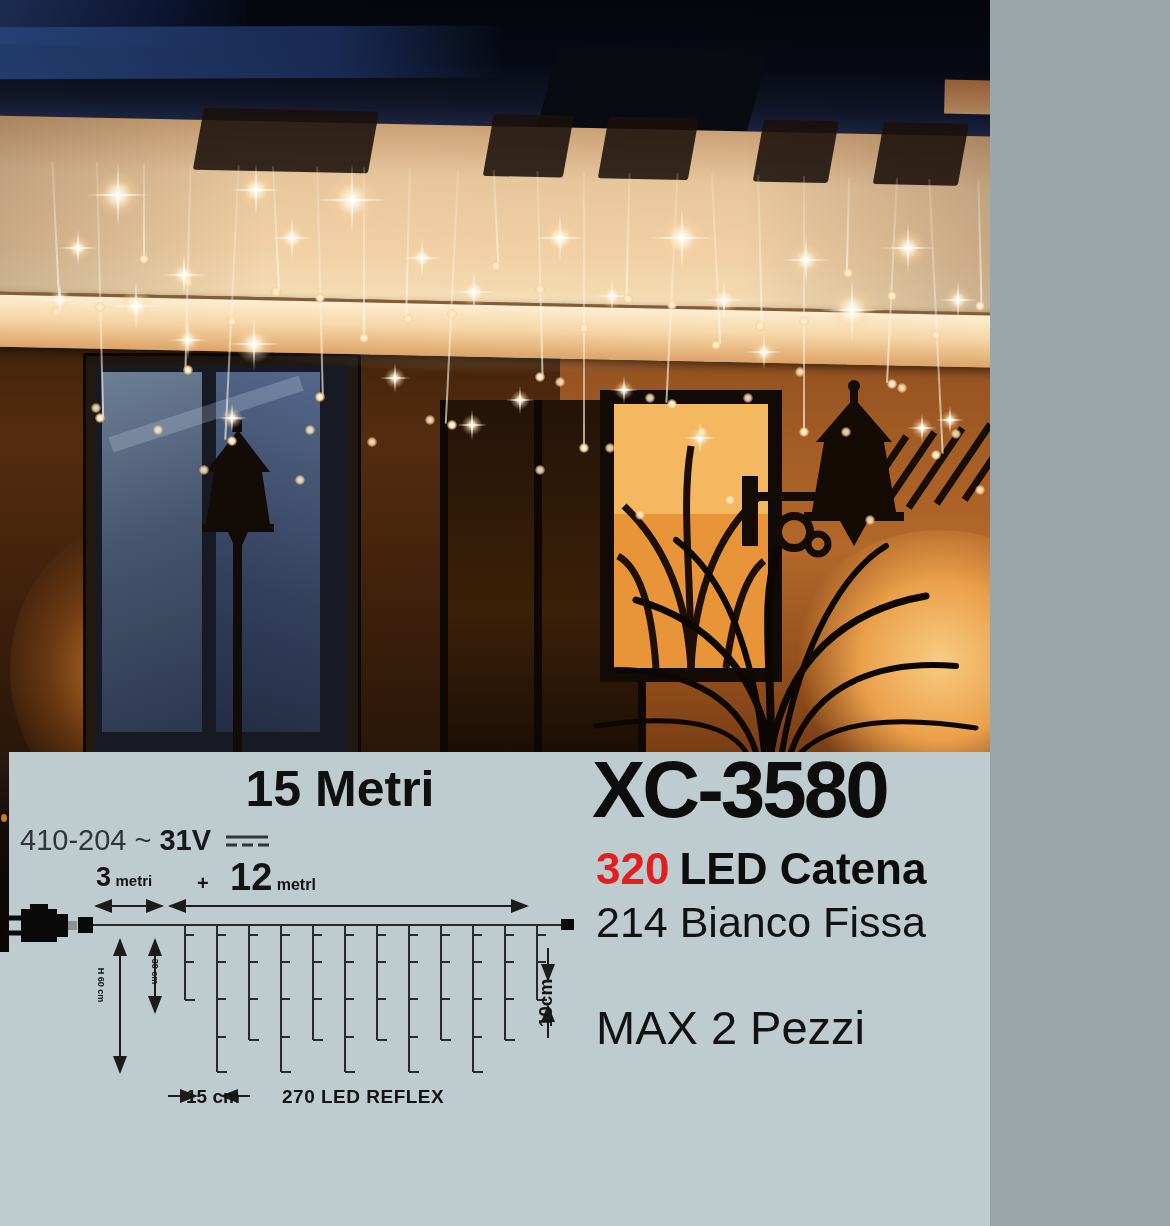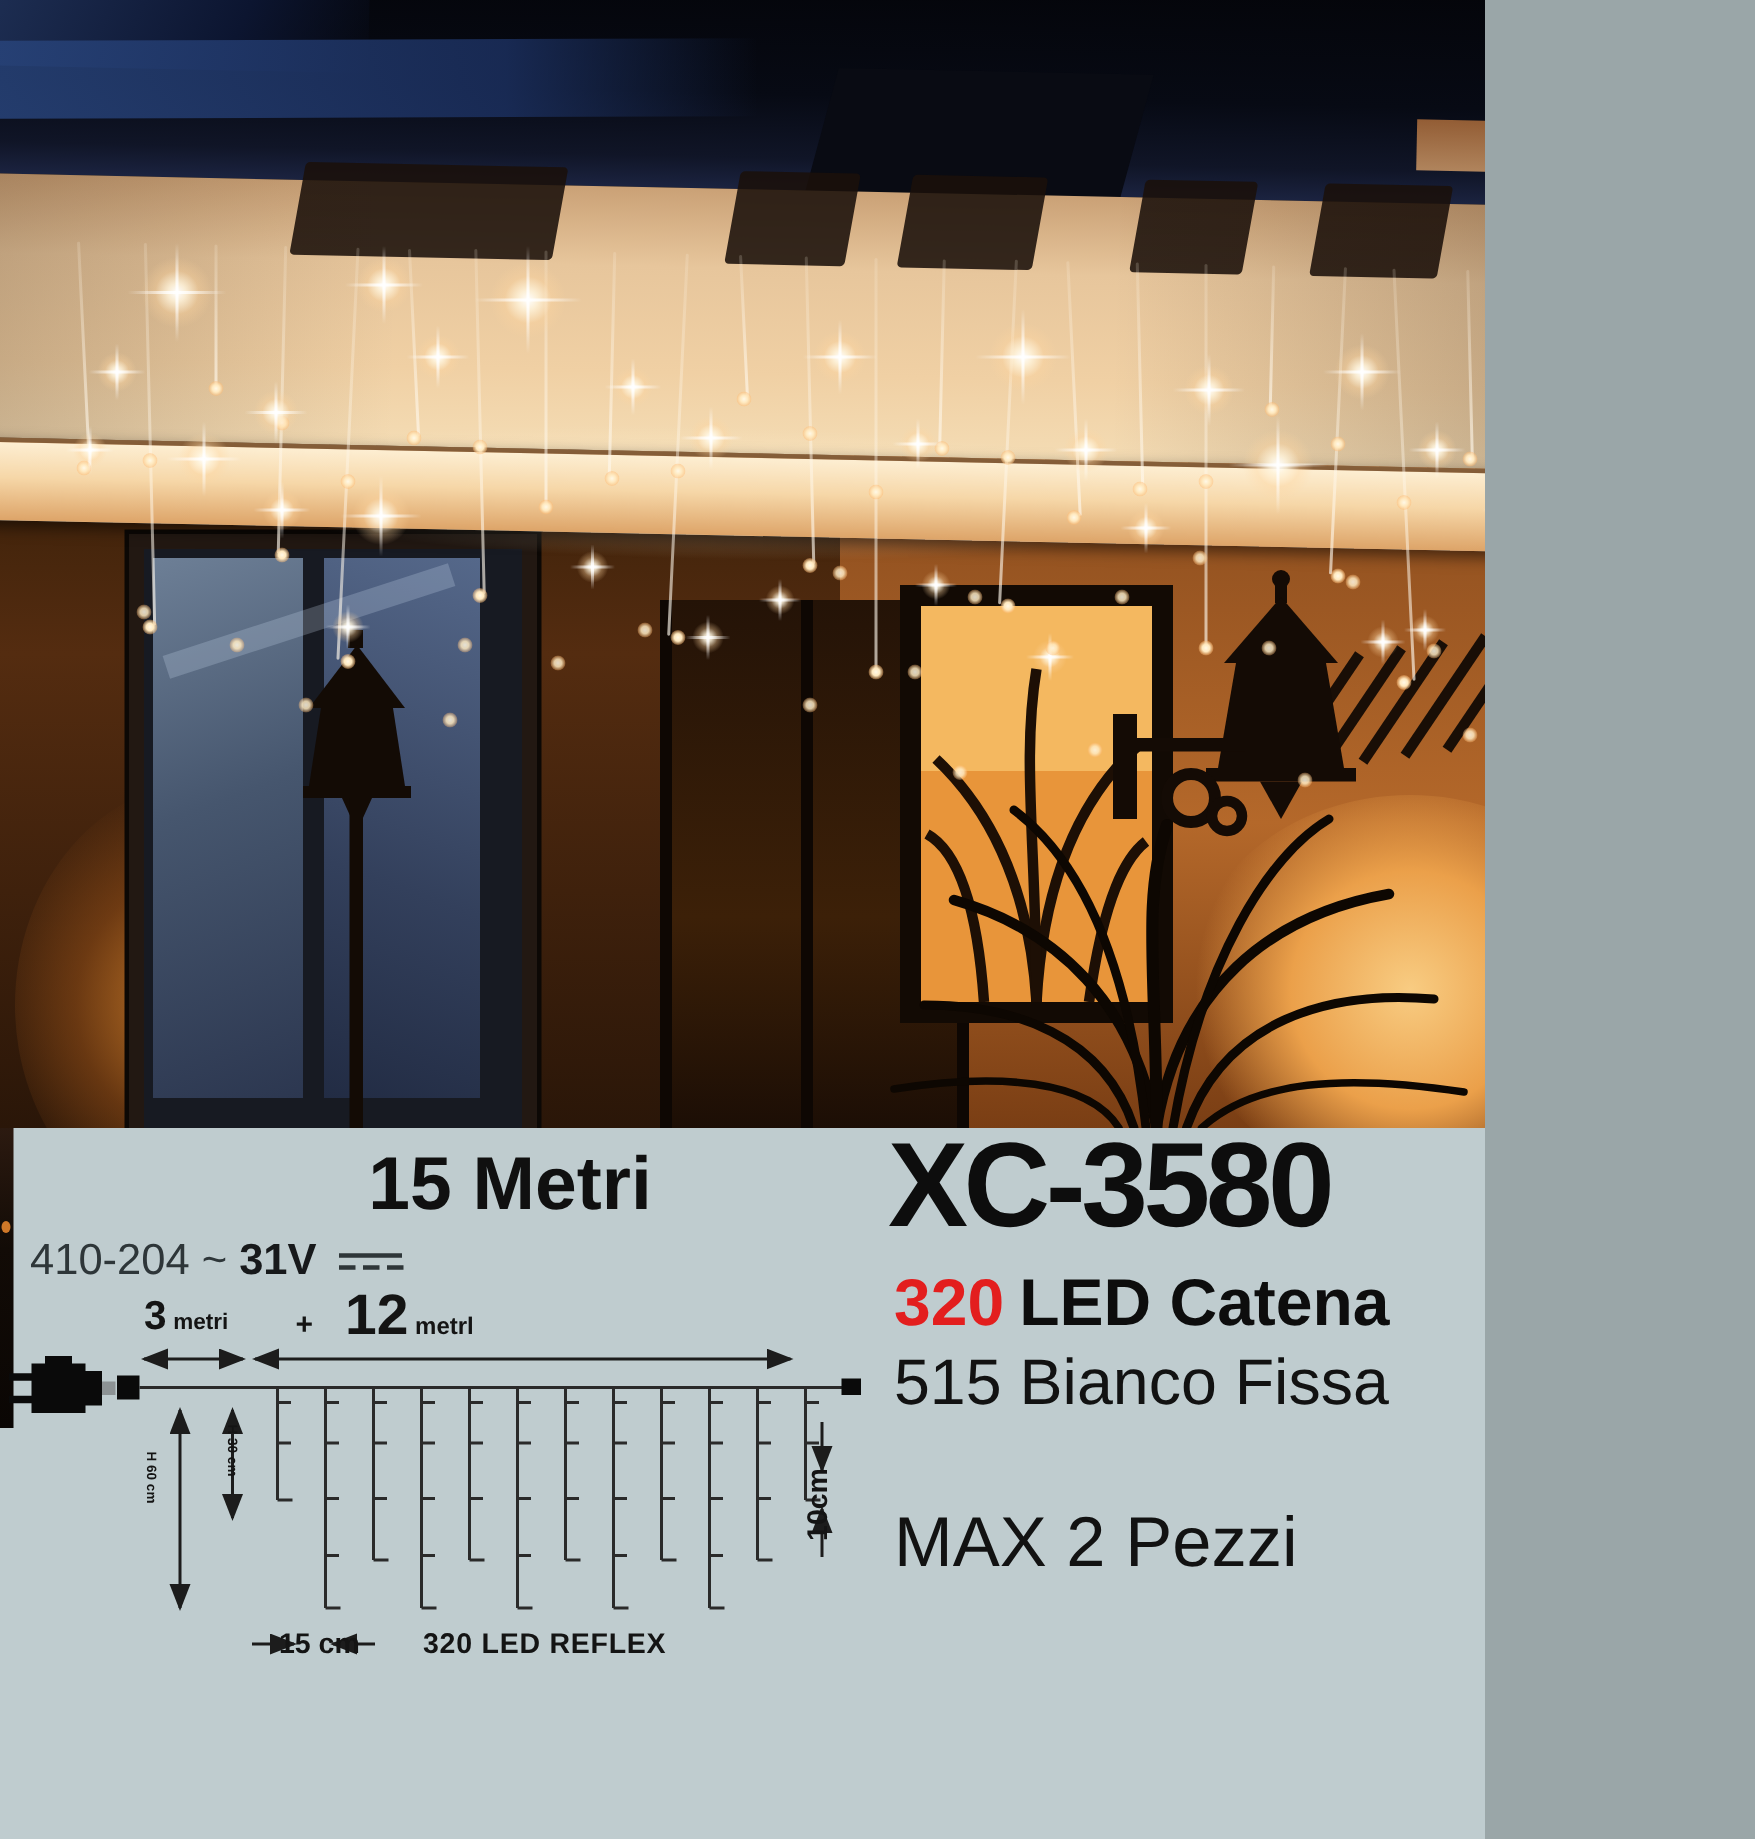--- a/index.html
+++ b/index.html
@@ -467,27 +467,27 @@
     </div>
     <div class="dlabel plus">+</div>
     <div class="dlabel seg2">
       <span class="big">12</span>
       <span class="small">metrl</span>
     </div>
     <div class="dlabel hlong">H 60 cm</div>
     <div class="dlabel hshort">H 30 cm</div>
     <div class="dlabel endgap">10cm</div>
     <div class="dlabel spacing">15 cm</div>
-    <div class="dlabel reflex">320 LED REFLEX</div>
+    <div class="dlabel reflex">270 LED REFLEX</div>
 
     <div class="prod-code">XC-3580</div>
     <div class="prod-led">
       <span class="count">320</span><span>LED Catena</span>
     </div>
-    <div class="spec l1">515 Bianco Fissa</div>
+    <div class="spec l1">214 Bianco Fissa</div>
     <div class="spec l3">MAX 2 Pezzi</div>
 
     <div class="usage">
       <svg width="118" height="104" viewBox="0 0 118 104">
         <g fill="none" stroke="#0d0d0d" stroke-width="8" stroke-linecap="square">
           <polyline points="6,50 59,9 112,50"></polyline>
           <line x1="85" y1="30" x2="85" y2="13"></line>
           <polyline points="20,46 20,92 82,92 82,72"></polyline>
         </g>
         <line x1="62" y1="62" x2="104" y2="62" stroke="#0d0d0d" stroke-width="6"></line>

